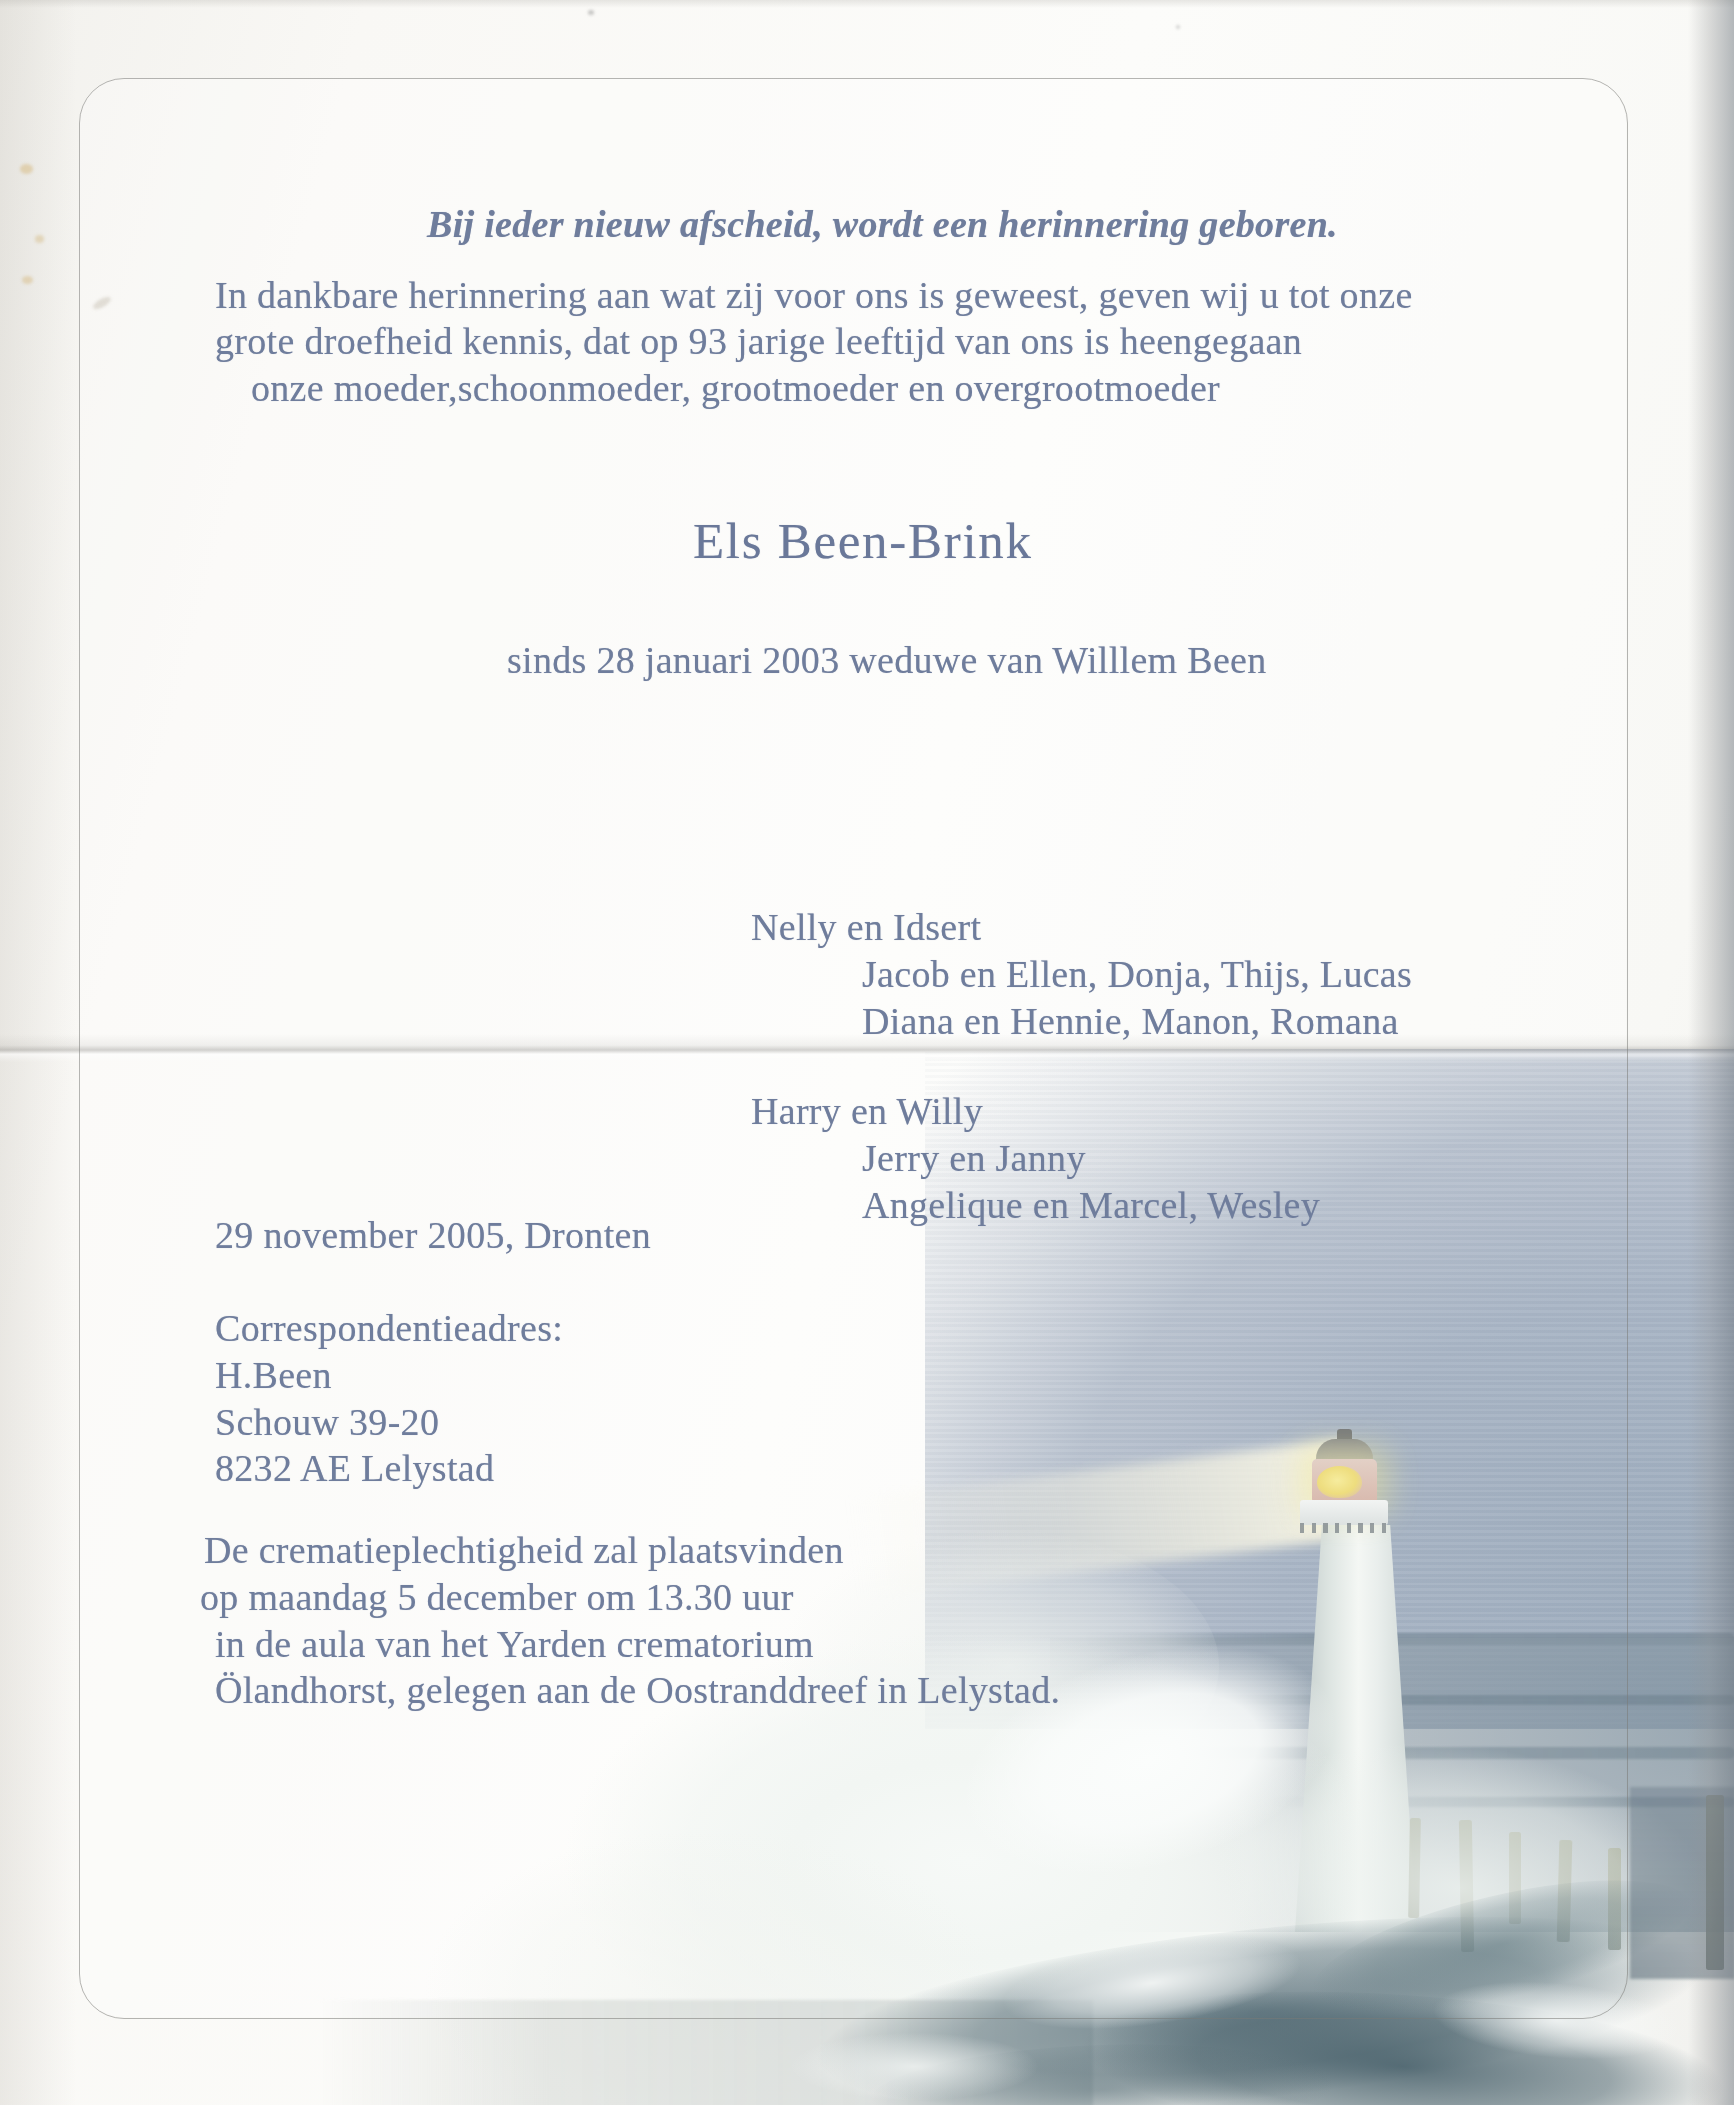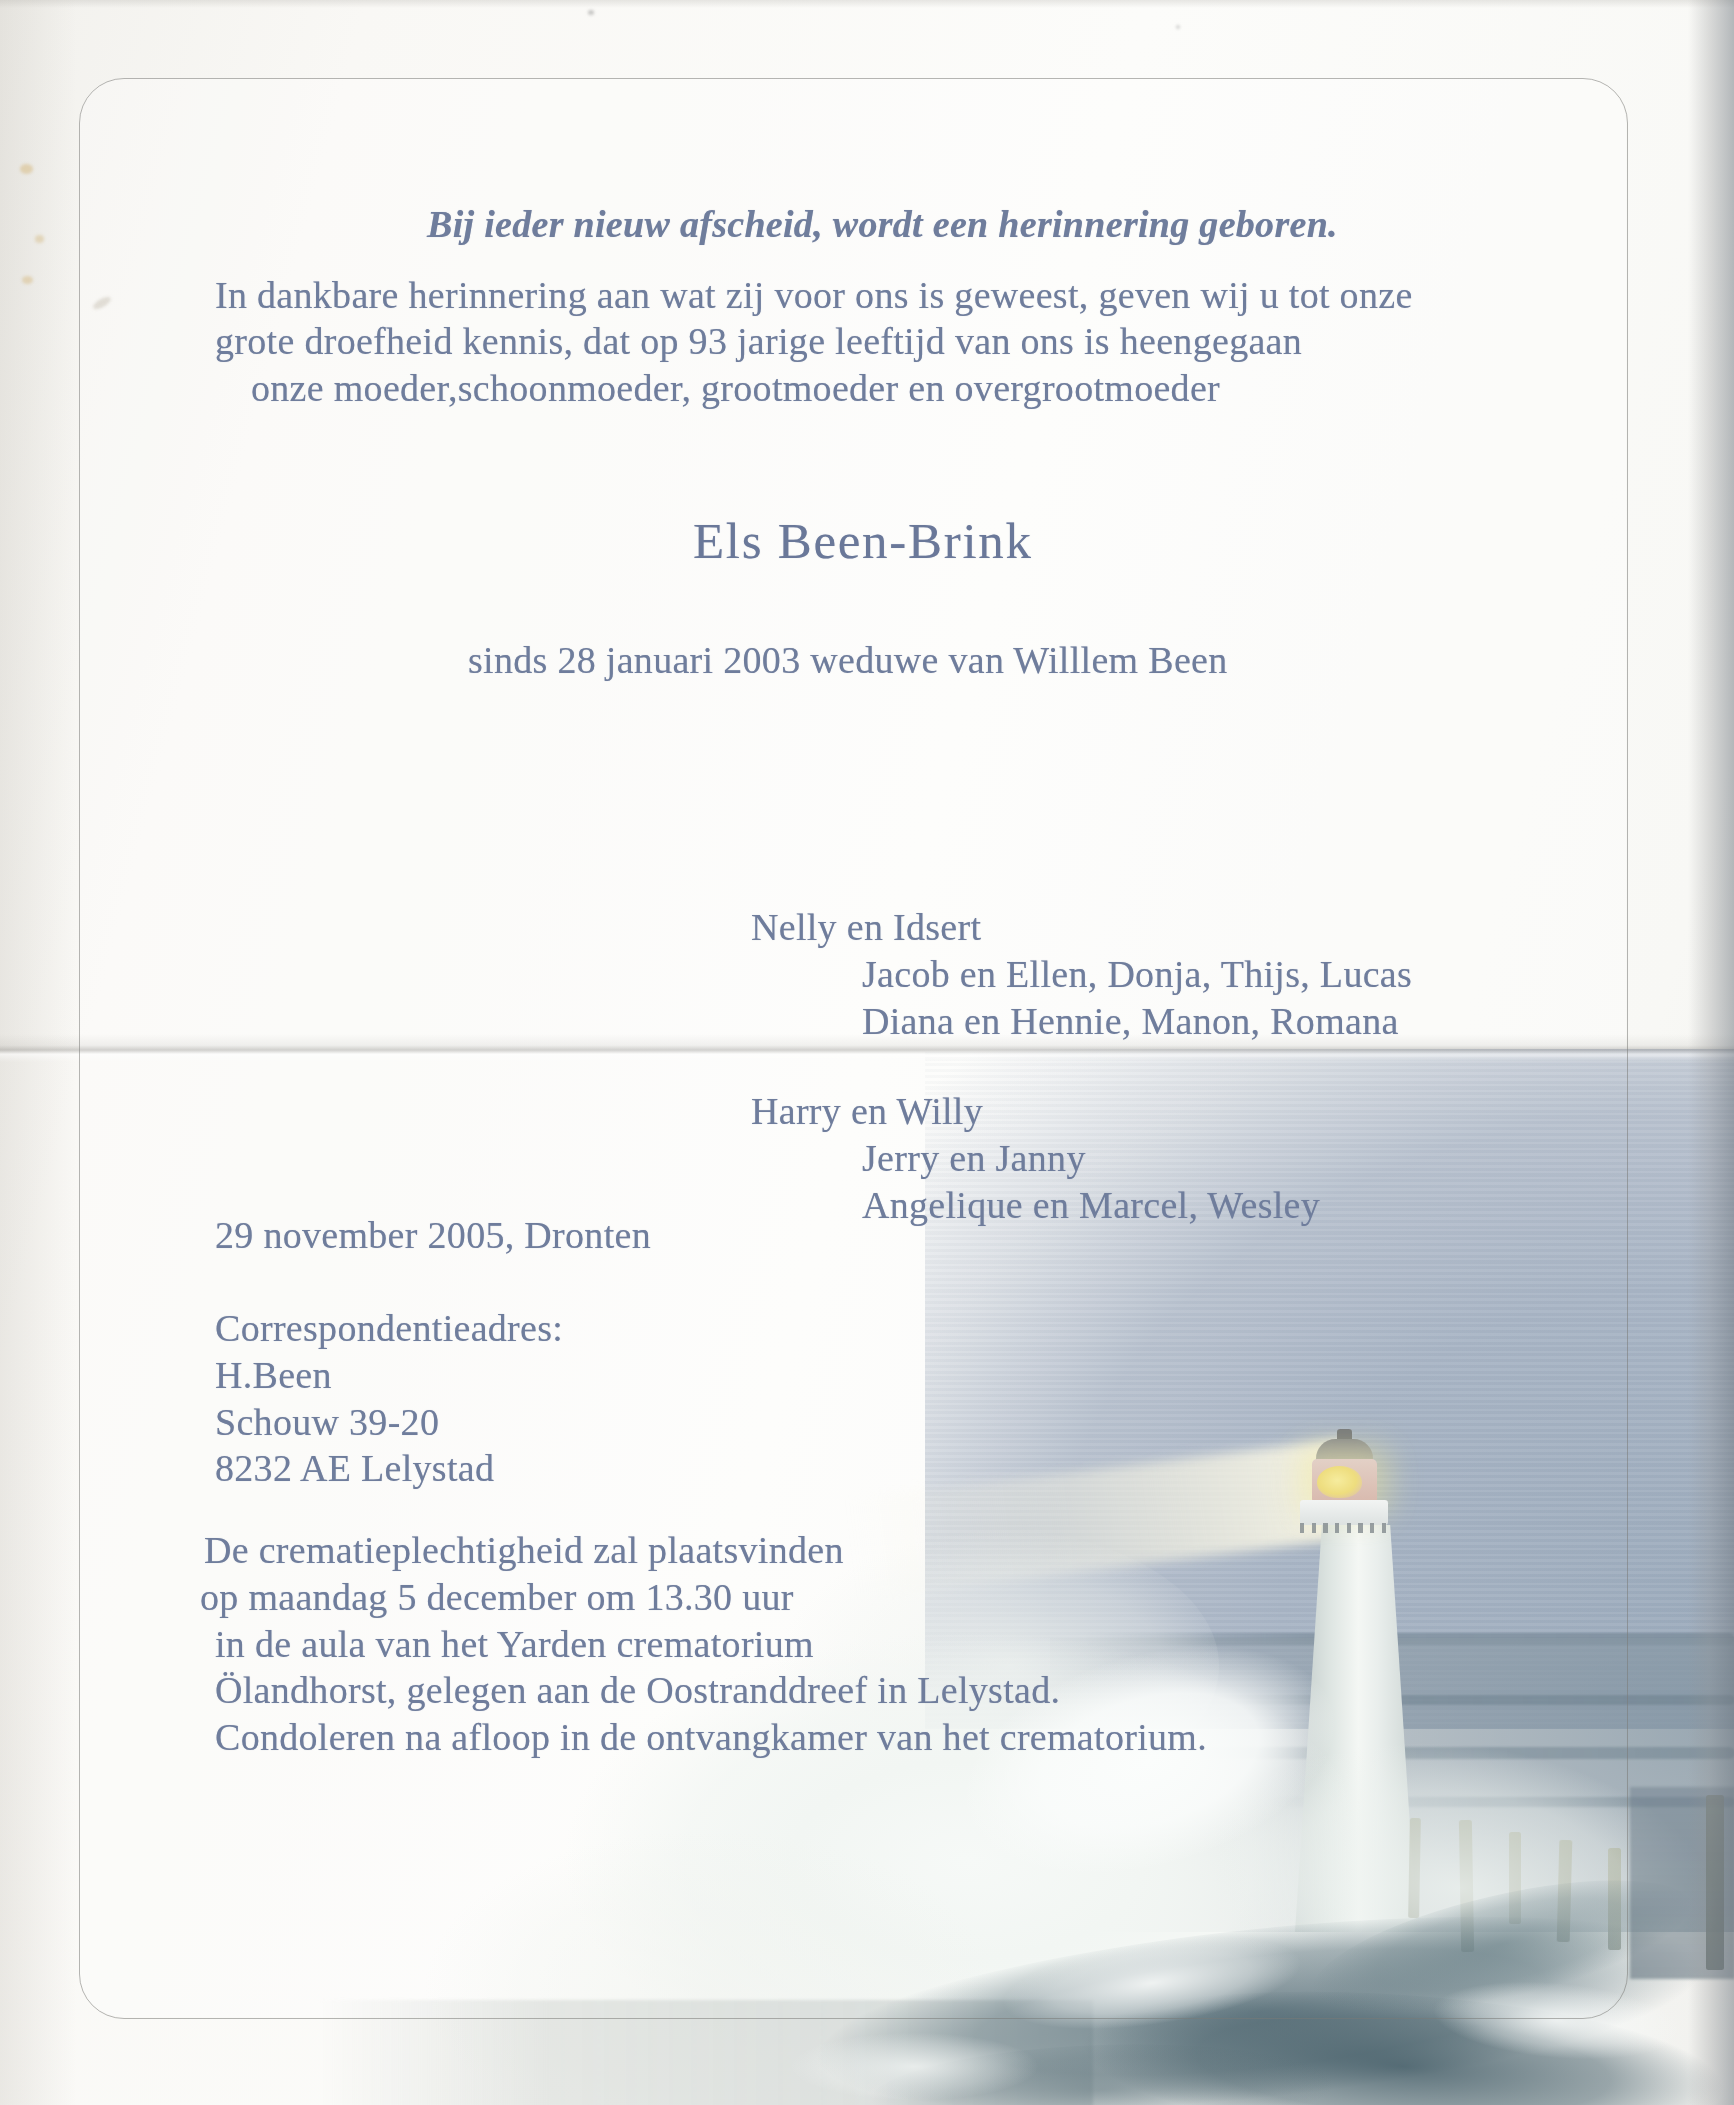--- a/index.html
+++ b/index.html
@@ -156,21 +156,21 @@
   <div class="card-frame"></div>
   <div class="right-band"></div>
 
   <div class="t it" style="left:427px;top:205px;font-weight:bold;">Bij ieder nieuw afscheid, wordt een herinnering geboren.</div>
 
   <div class="t" style="left:215px;top:276px;">In dankbare herinnering aan wat zij voor ons is geweest, geven wij u tot onze</div>
   <div class="t" style="left:215px;top:322px;">grote droefheid kennis, dat op 93 jarige leeftijd van ons is heengegaan</div>
   <div class="t" style="left:215px;top:369px;margin-left:36px;">onze moeder,schoonmoeder, grootmoeder en overgrootmoeder</div>
 
   <div class="t nm" style="left:693px;top:516px;">Els Been-Brink</div>
-  <div class="t" style="left:468px;top:641px;">sinds 28 januari 2003 weduwe van Willlem Been</div>
+  <div class="t" style="left:507px;top:641px;">sinds 28 januari 2003 weduwe van Willlem Been</div>
 
   <div class="t" style="left:751px;top:908px;">Nelly en Idsert</div>
   <div class="t" style="left:862px;top:1002px;">Diana en Hennie, Manon, Romana</div>
   <div class="t" style="left:862px;top:955px;">Jacob en Ellen, Donja, Thijs, Lucas</div>
 
   <div class="t" style="left:751px;top:1092px;">Harry en Willy</div>
   <div class="t" style="left:862px;top:1139px;">Jerry en Janny</div>
   <div class="t" style="left:862px;top:1186px;">Angelique en Marcel, Wesley</div>
 
   <div class="t" style="left:215px;top:1216px;">29 november 2005, Dronten</div>
@@ -178,17 +178,16 @@
   <div class="t" style="left:215px;top:1309px;">Correspondentieadres:</div>
   <div class="t" style="left:215px;top:1356px;">H.Been</div>
   <div class="t" style="left:215px;top:1403px;text-align:center;">Schouw 39-20</div>
   <div class="t" style="left:215px;top:1449px;">8232 AE Lelystad</div>
 
   <div class="t" style="left:204px;top:1531px;text-align:right;">De crematieplechtigheid zal plaatsvinden</div>
   <div class="t" style="left:200px;top:1578px;">op maandag 5 december om 13.30 uur</div>
   <div class="t" style="left:215px;top:1625px;">in de aula van het Yarden crematorium</div>
   <div class="t" style="left:215px;top:1671px;">Ölandhorst, gelegen aan de Oostranddreef in Lelystad.</div>
 
-  <div class="t" style="left:215px;top:1718px;">Condoleren na afloop in de ontvangkamer van het crematorium.</div>
 
 
 </div>
 
 
 </body></html>

